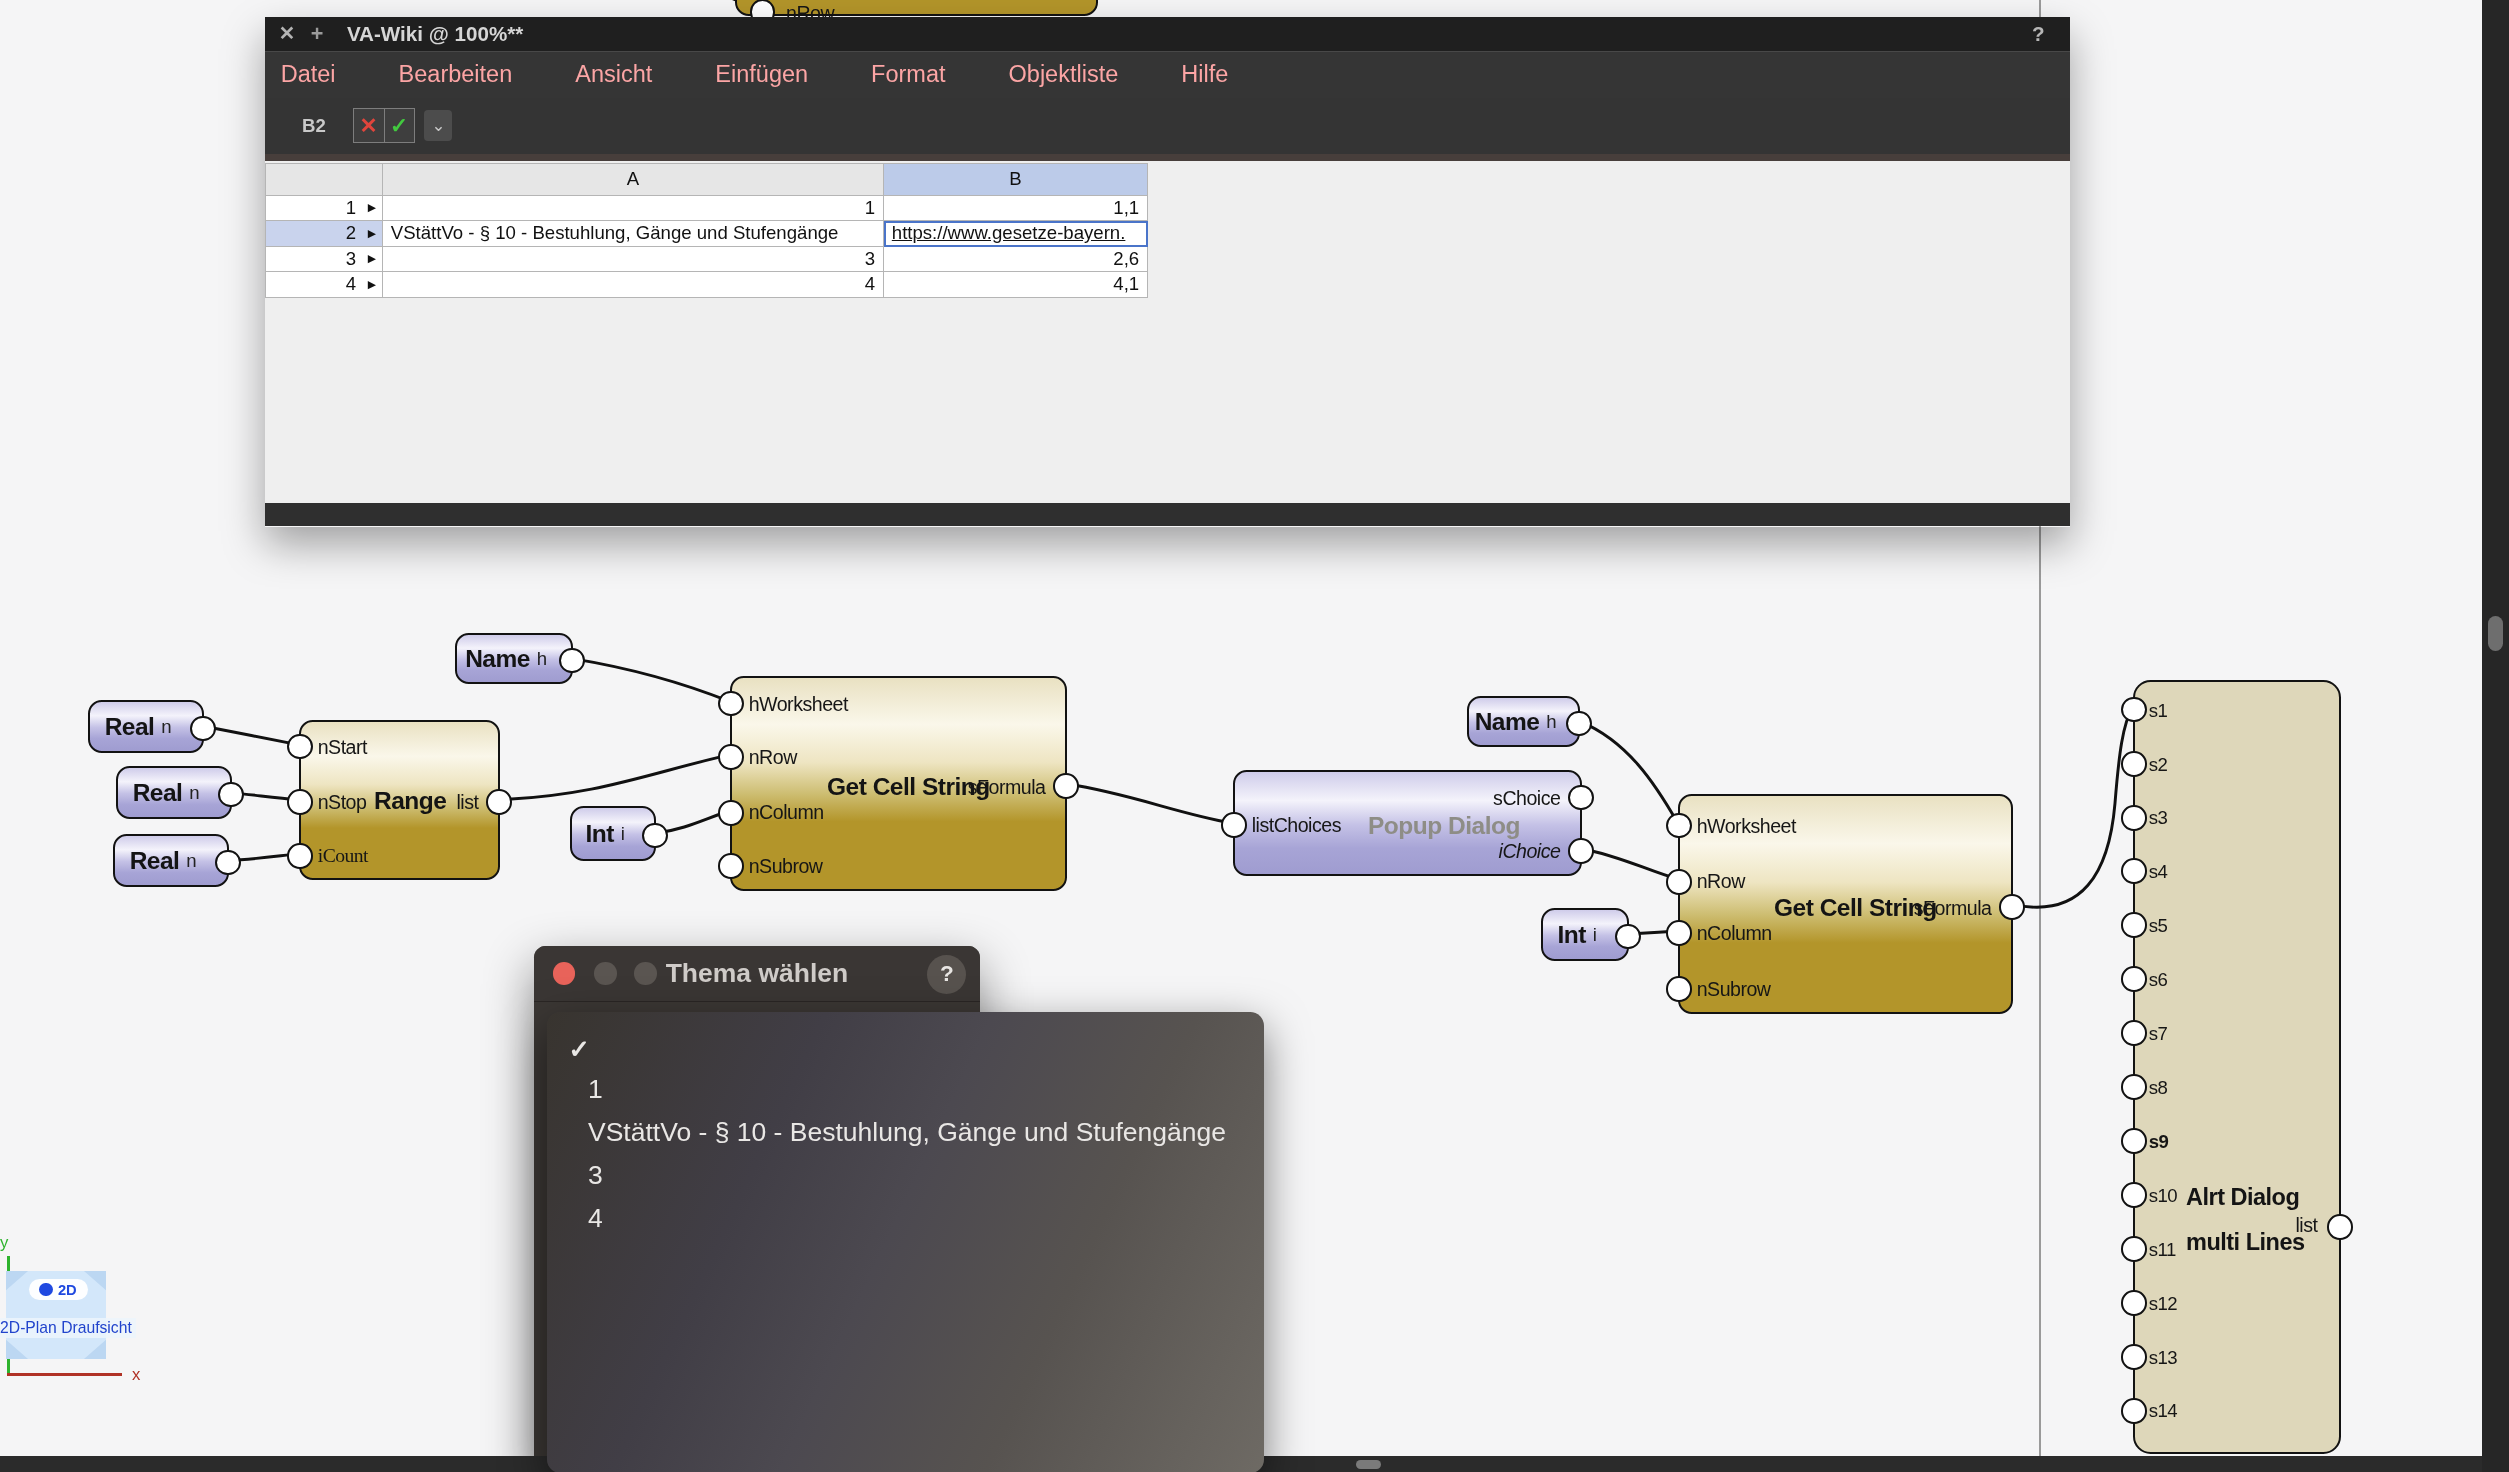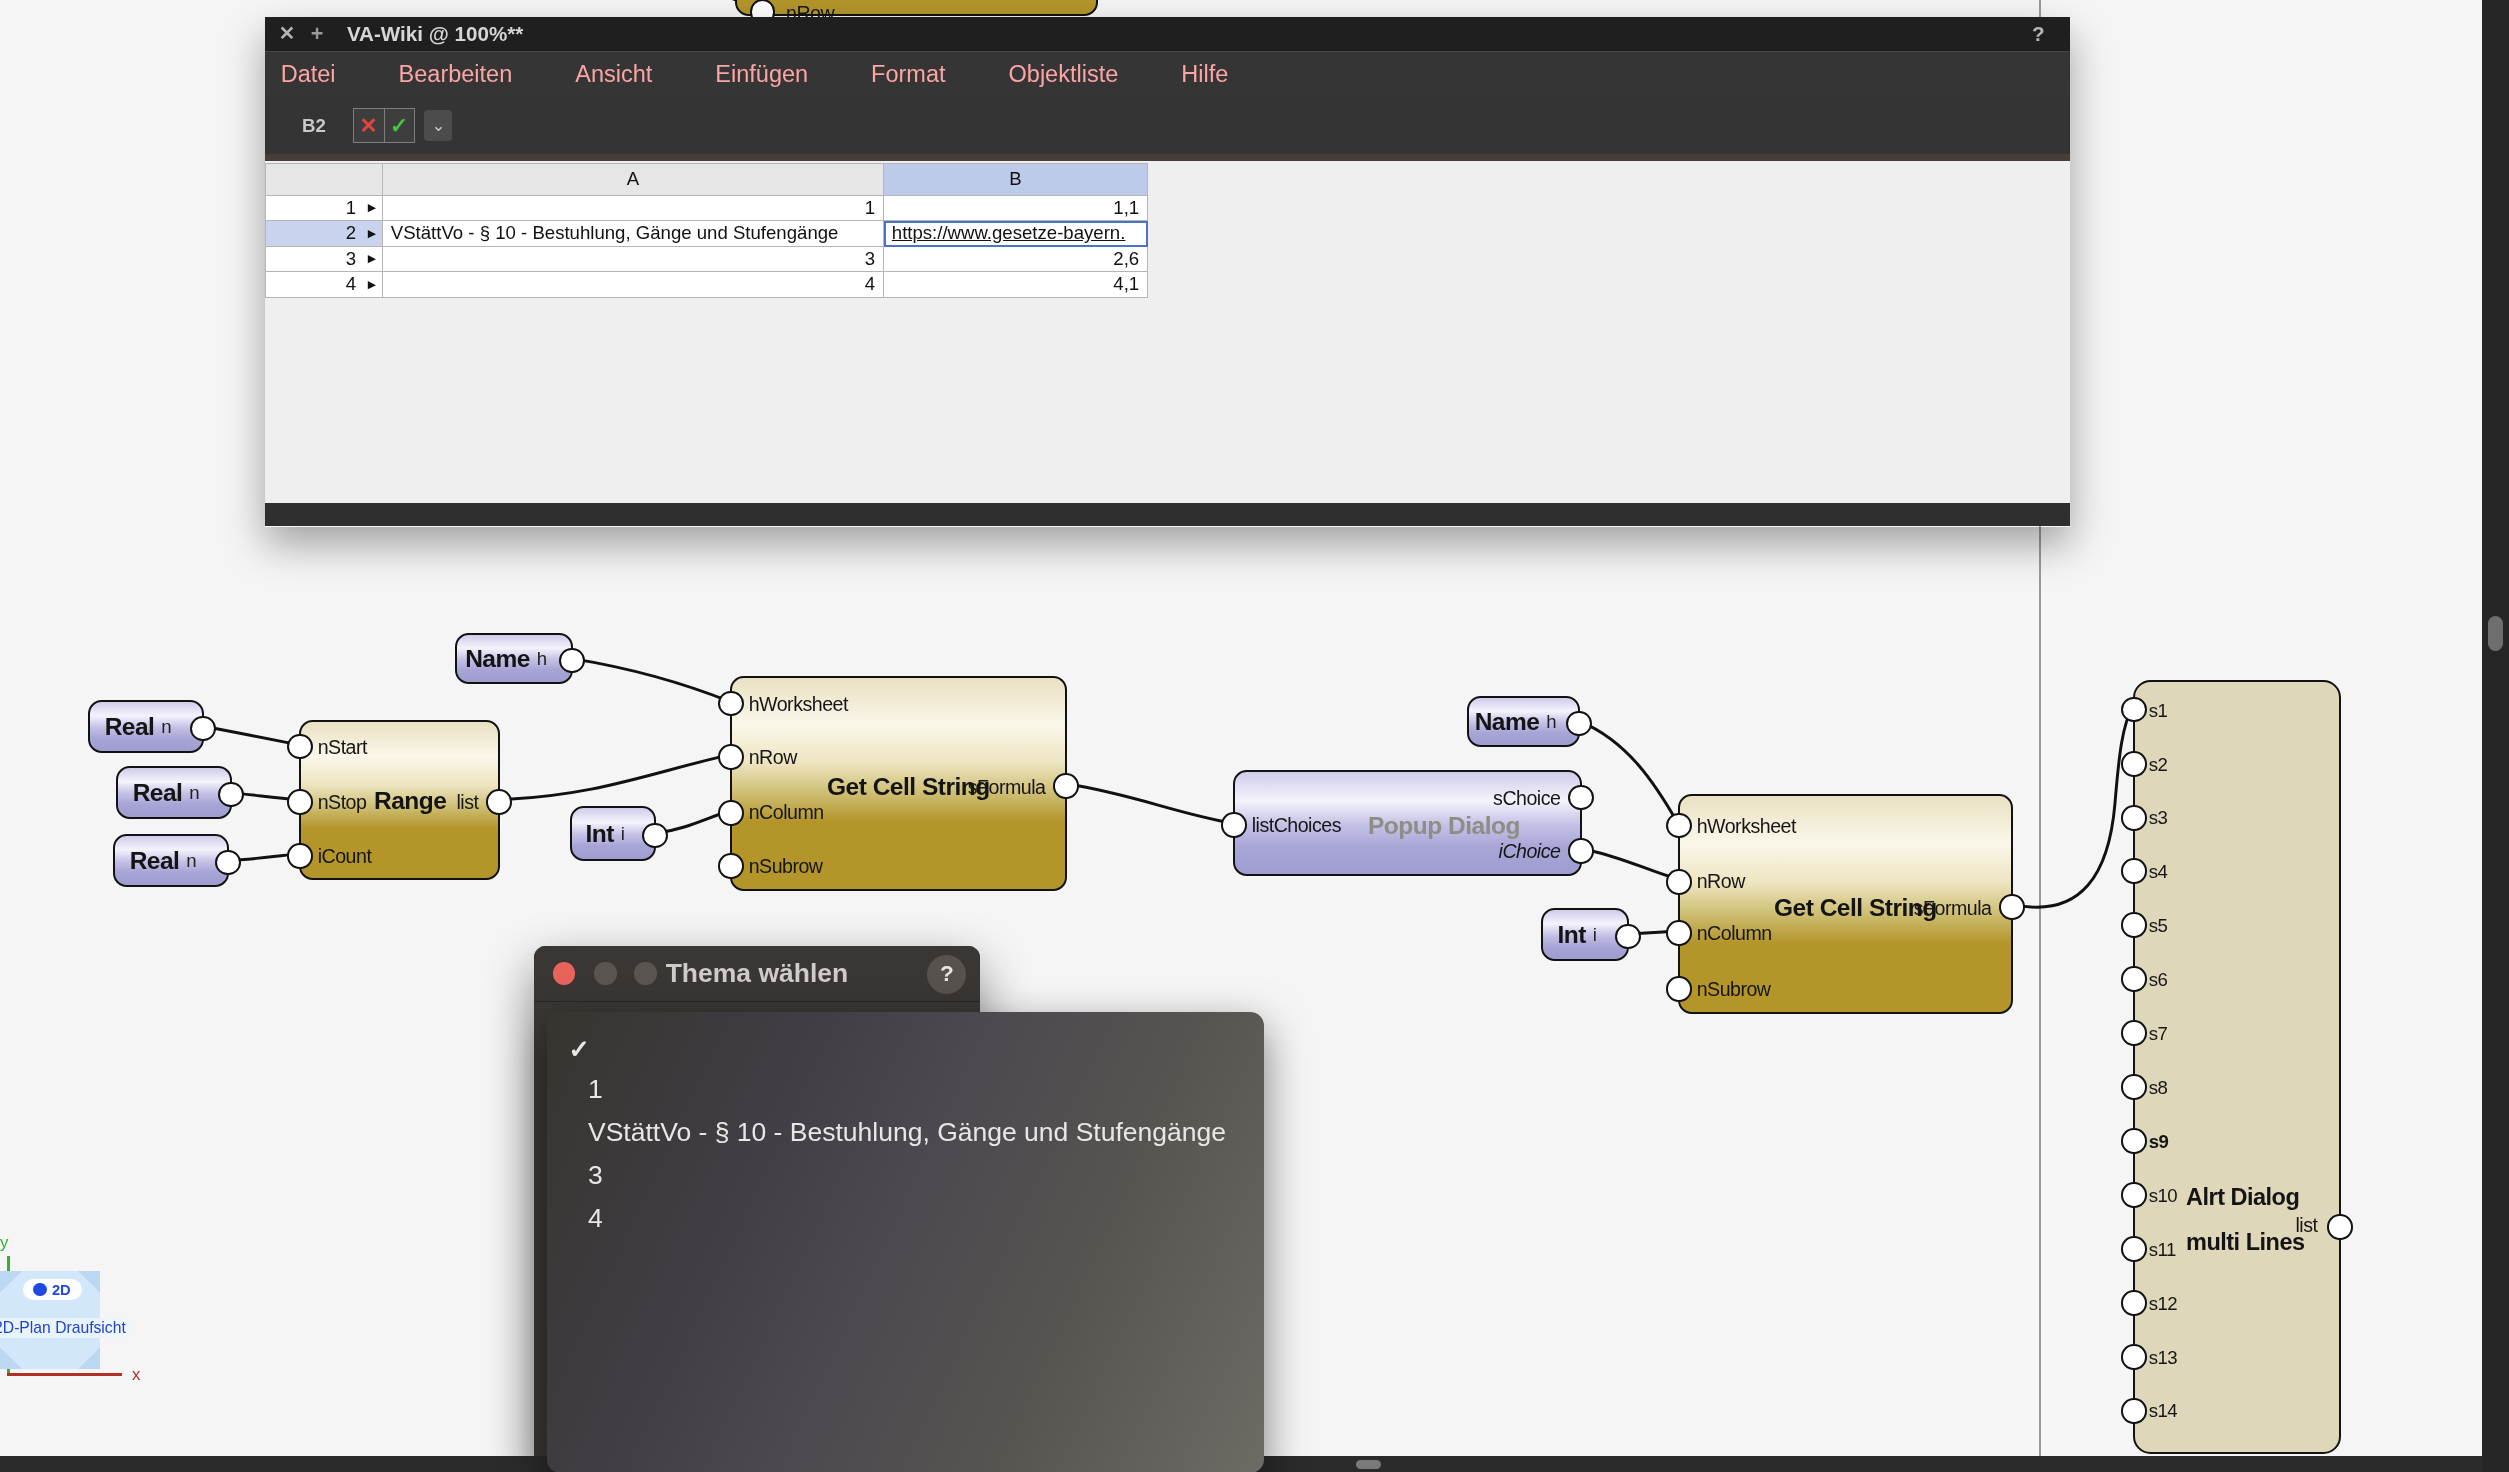--- a/index.html
+++ b/index.html
@@ -87,21 +87,21 @@
                     background:linear-gradient(115deg,#38342f 0%,#413e46 30%,#4c4950 48%,#575350 70%,#6e6a64 100%); }
   .dd-item { position:absolute; left:41px; color:#e9e7e5; font-size:26.5px; white-space:nowrap; }
   #dd-check { left:21.6px; font-size:25.5px; font-weight:bold; }
 
   
   #axes { position:absolute; left:0; top:1230px; z-index:2; }
   #axis-y-label { position:absolute; left:0px; top:2.9px; color:#2db32d; font-size:16.7px; }
   #axis-y-line { position:absolute; left:6.9px; top:25.5px; width:2.9px; height:120px; background:#2db32d; }
   #axis-x-line { position:absolute; left:6.9px; top:143px; width:115px; height:2.9px; background:#b03226; }
   #axis-x-label { position:absolute; left:132px; top:135px; color:#b03226; font-size:16.7px; }
-  #plan-box { position:absolute; left:0; top:41px; width:100px; height:98px; background:#bcd7f2; }
+  #plan-box { position:absolute; left:6px; top:41px; width:100px; height:88px; background:#bcd7f2; }
   #plan-oct { position:absolute; inset:0; background:#d3e7fa;
               clip-path:polygon(22% 0,78% 0,100% 22%,100% 78%,78% 100%,22% 100%,0 78%,0 22%); }
   #plan-pill { position:absolute; left:22.5px; top:7.8px; width:59px; height:21.6px; background:rgba(255,255,255,.95);
                border-radius:10.8px; display:flex; align-items:center; justify-content:center; gap:4.9px; }
   #plan-dot { width:13.7px; height:13.7px; border-radius:50%; background:#1f49e0; }
   #plan-2d { color:#1f49e0; font-size:14.7px; font-weight:bold; }
   #plan-label { position:absolute; left:-9.8px; top:47px; color:#2244cc; font-size:15.7px; white-space:nowrap;
                 background:rgba(236,244,252,.85); padding:1px 3.9px; }
 
   
@@ -160,21 +160,21 @@
     <span class="mini-port-letter">n</span>
     <div class="port out" style="top:13.7px;"></div>
   </div>
 
   <div class="node node-gold" style="left:299px; top:720px; width:201px; height:160px;">
     <div class="port in" style="top:11.8px;"></div>
     <div class="inlabel" style="top:13.7px;">nStart</div>
     <div class="port in" style="top:67px;"></div>
     <div class="inlabel" style="top:69px;">nStop</div>
     <div class="port in" style="top:121px;"></div>
-    <div class="inlabel" style="top:123px;">iCount</div>
+    <div class="inlabel" style="top:123px;font-family:Liberation Serif, serif;">iCount</div>
     <div class="node-title" style="left:73px; top:65px;">Range</div>
     <div class="outlabel" style="right:19.6px; top:69px;">list</div>
     <div class="port out" style="top:67px;"></div>
   </div>
 
   <div class="node node-purple mini-node" style="left:570px; top:806px; width:86px; height:55px;">
     <span class="mini-title">Int</span>
     <span class="mini-port-letter">i</span>
     <div class="port out" style="top:14.7px;"></div>
   </div>

